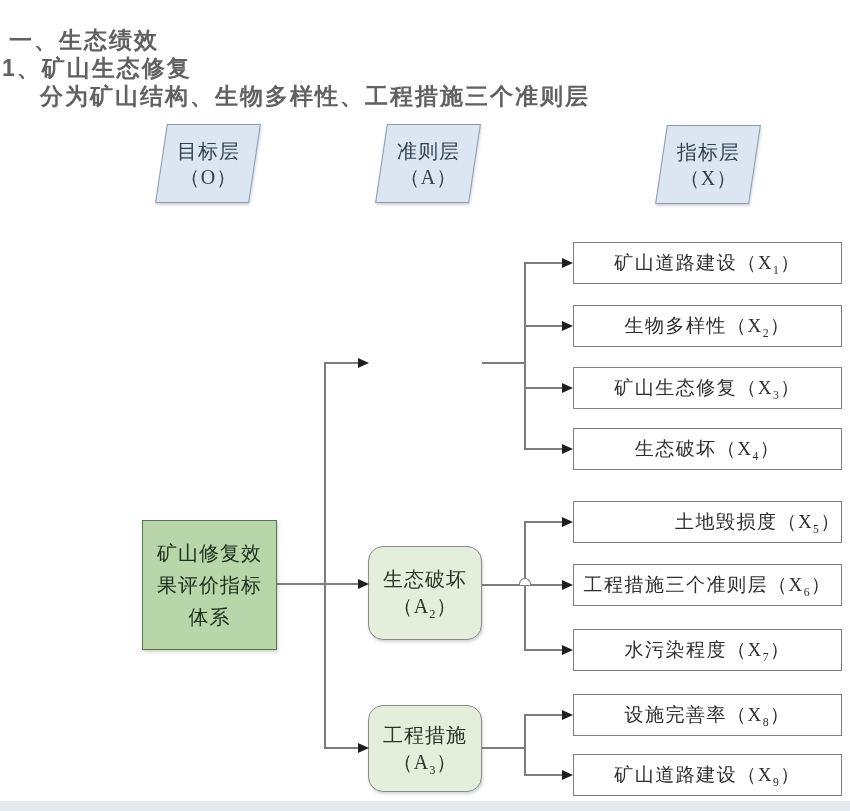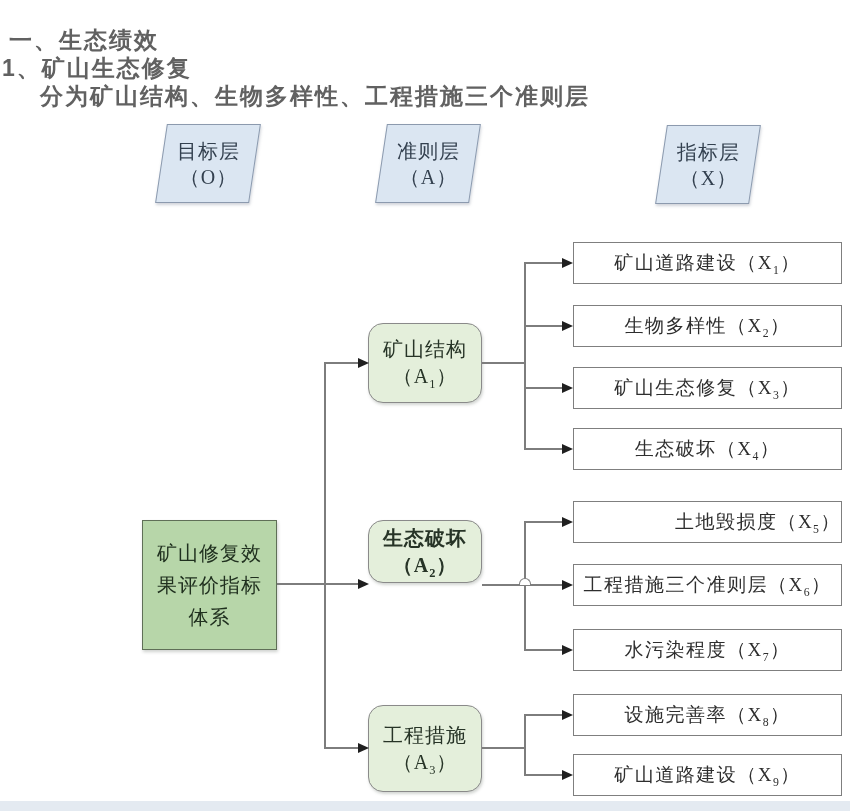--- a/index.html
+++ b/index.html
@@ -39,21 +39,21 @@
     letter-spacing:1px;color:#20301f;}
   
   .abox{
     position:absolute;left:368px;width:114px;
     background:#e4efdb;border:1.5px solid #8a8a8a;border-radius:15px;box-sizing:border-box;
     display:flex;flex-direction:column;align-items:center;justify-content:center;
     box-shadow:1px 2px 3px rgba(110,120,110,.3);
     color:#273427;font-size:20px;line-height:27px;letter-spacing:1px;text-align:center;
   }
   .a1{top:323px;height:80px;}
-  .a2{top:520px;height:63px;font-weight:bold;}
+  .a2{top:546px;height:94px;}
   .a3{top:705px;height:87px;}
   
   .xbox{
     position:absolute;left:573px;width:269px;height:42px;
     background:#ffffff;border:1px solid #7f7f7f;box-sizing:border-box;
     display:flex;align-items:center;justify-content:center;
     color:#2e2e2e;font-size:19px;letter-spacing:1.5px;white-space:nowrap;
   }
   .x1{top:242px;}.x2{top:305px;}.x3{top:367px;}.x4{top:428px;}
   .x5{top:501px;justify-content:flex-end;}.x6{top:564px;}.x7{top:629px;}.x8{top:694px;}.x9{top:754px;}
@@ -97,24 +97,20 @@
     <div class="para-inner">
       <div>指标层</div>
       <div>（X）</div>
     </div>
   </div>
 
   <div class="rootbox">
     <div class="txt">矿山修复效果评价指标体系</div>
   </div>
 
-  <div class="abox a1">
-    <div>矿山结构</div>
-    <div><span>（A</span><sub>1</sub><span>）</span></div>
-  </div>
   <div class="abox a2">
     <div>生态破坏</div>
     <div><span>（A</span><sub>2</sub><span>）</span></div>
   </div>
   <div class="abox a3">
     <div>工程措施</div>
     <div><span>（A</span><sub>3</sub><span>）</span></div>
   </div>
 
   <div class="xbox x1">

